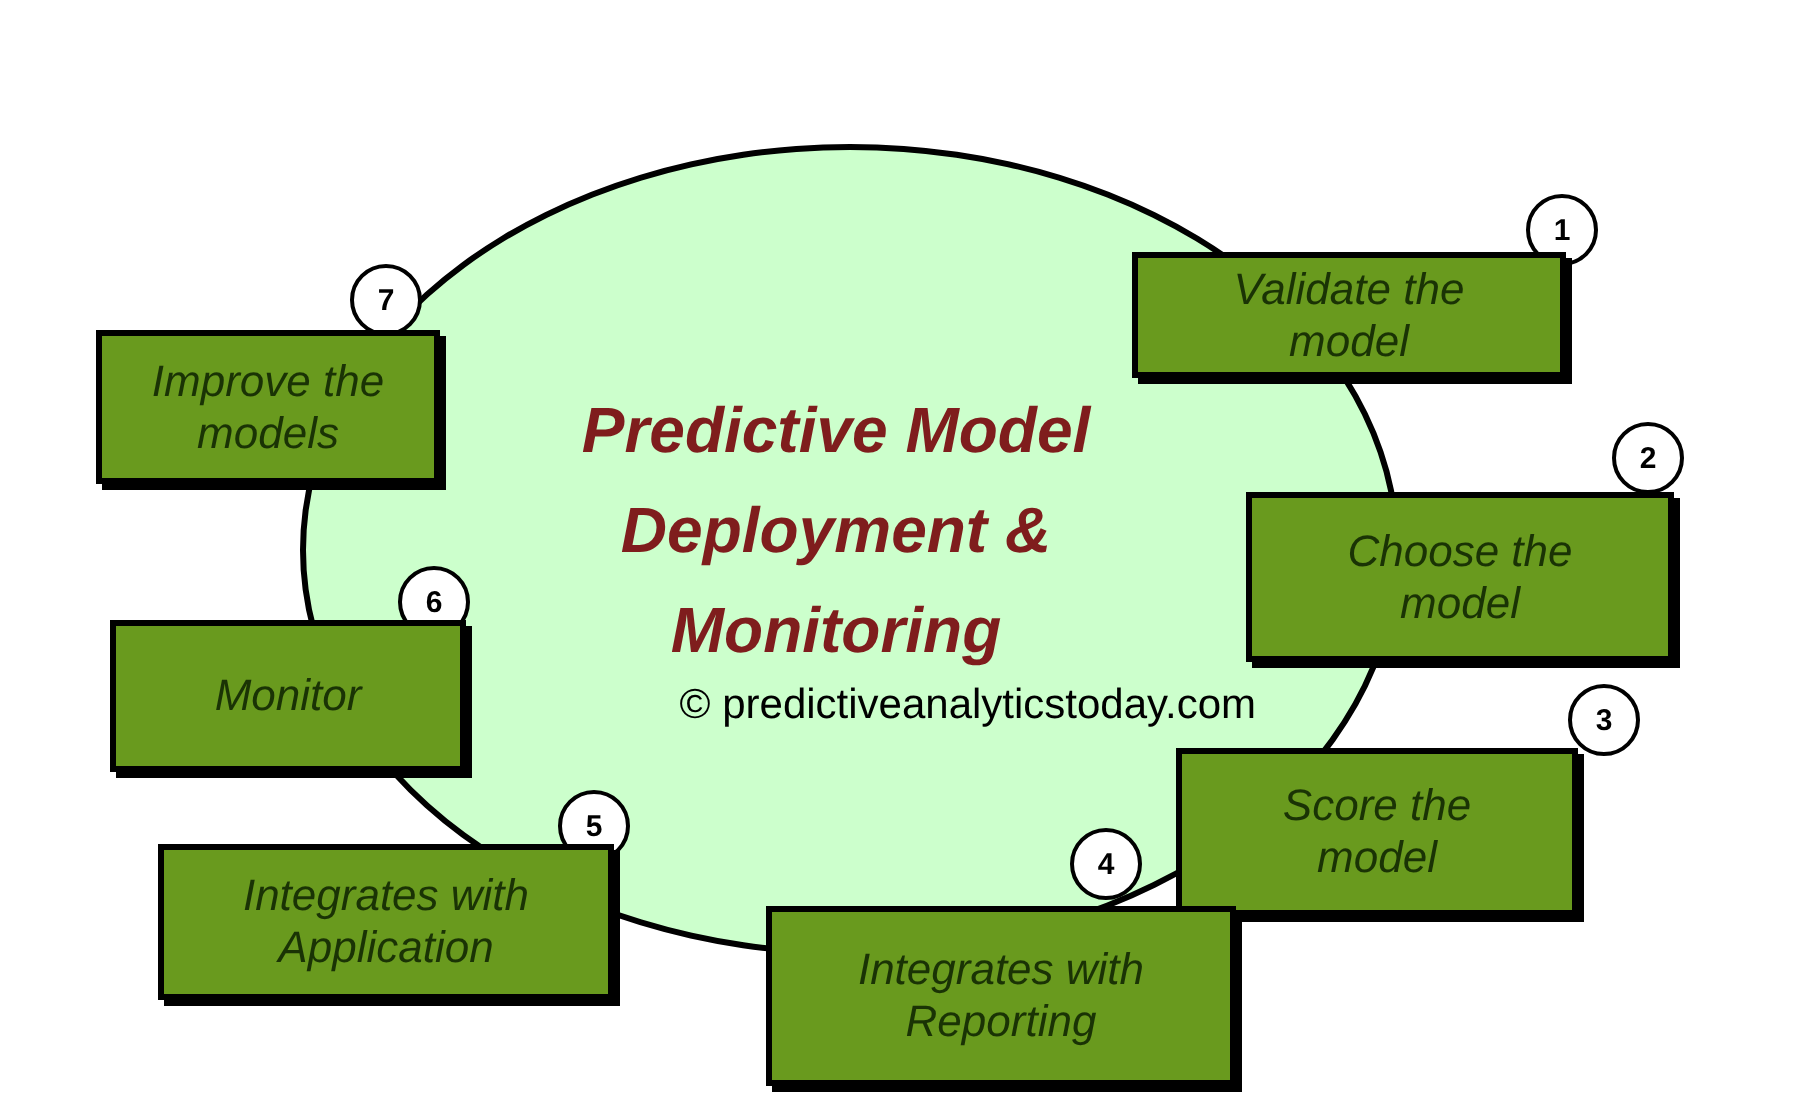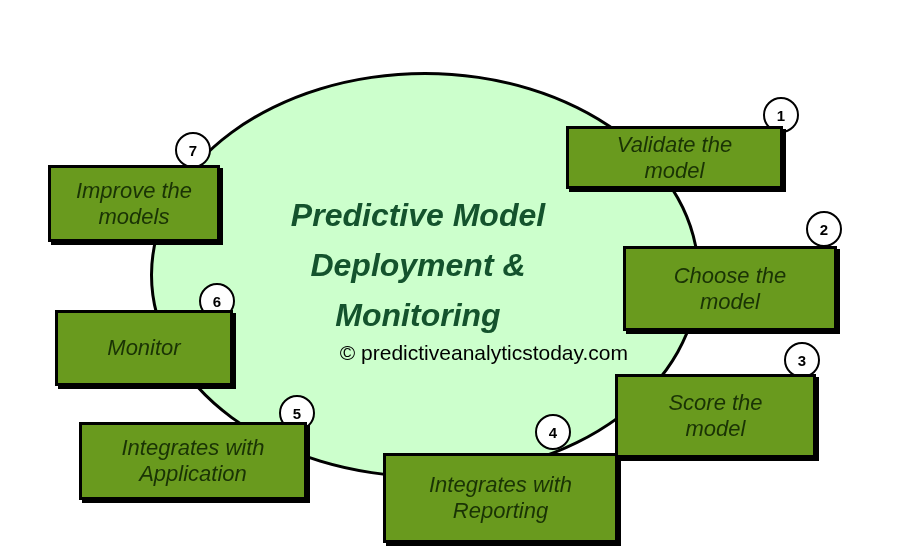--- a/index.html
+++ b/index.html
@@ -22,21 +22,21 @@
     z-index: 1;
   }
   .title {
     position: absolute;
     left: 238px; top: 190px;
     width: 360px;
     text-align: center;
     font-size: 32px;
     font-weight: bold;
     font-style: italic;
-    color: #14532d;
+    color: #7f1d1d;
     line-height: 50px;
     white-space: pre-line;
     z-index: 2;
   }
   .copyright {
     position: absolute;
     left: 268px; top: 341px;
     width: 360px;
     text-align: right;
     font-size: 21px;
@@ -71,21 +71,21 @@
     font-style: italic;
     font-size: 22px;
     line-height: 26px;
     color: #1A3305;
     white-space: pre-line;
     z-index: 4;
   }
   
   .box-1 { left: 566px; top: 126px; width: 217px; height: 63px; }
   .box-2 { left: 623px; top: 246px; width: 214px; height: 85px; font-style: italic; }
-  .box-3 { left: 615px; top: 374px; width: 201px; height: 84px; }
+  .box-3 { left: 588px; top: 374px; width: 201px; height: 84px; }
   .box-4 { left: 383px; top: 453px; width: 235px; height: 90px; }
   .box-5 { left: 79px;  top: 422px; width: 228px; height: 78px; }
   .box-6 { left: 55px;  top: 310px; width: 178px; height: 76px; }
   .box-7 { left: 48px;  top: 165px; width: 172px; height: 77px; }
   
   .badge-1 { left: 763px; top: 97px; }
   .badge-2 { left: 806px; top: 211px; }
   .badge-3 { left: 784px; top: 342px; }
   .badge-4 { left: 535px; top: 414px; }
   .badge-5 { left: 279px; top: 395px; }

